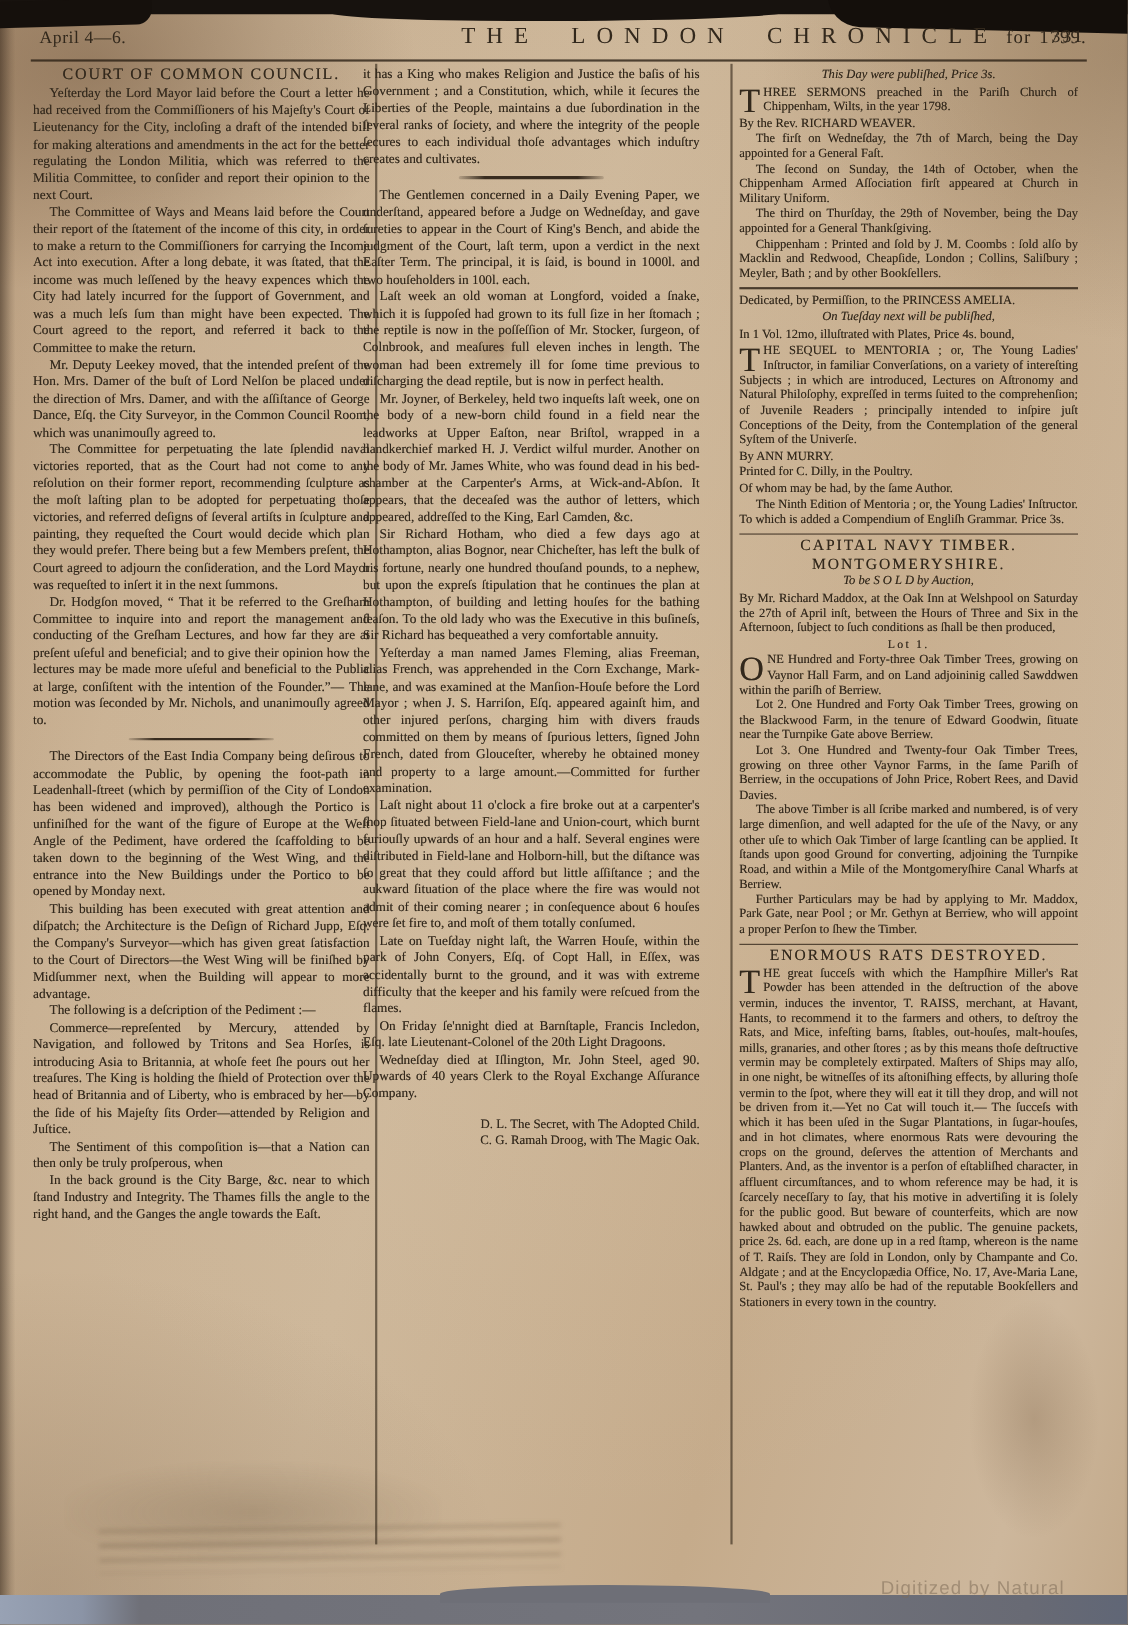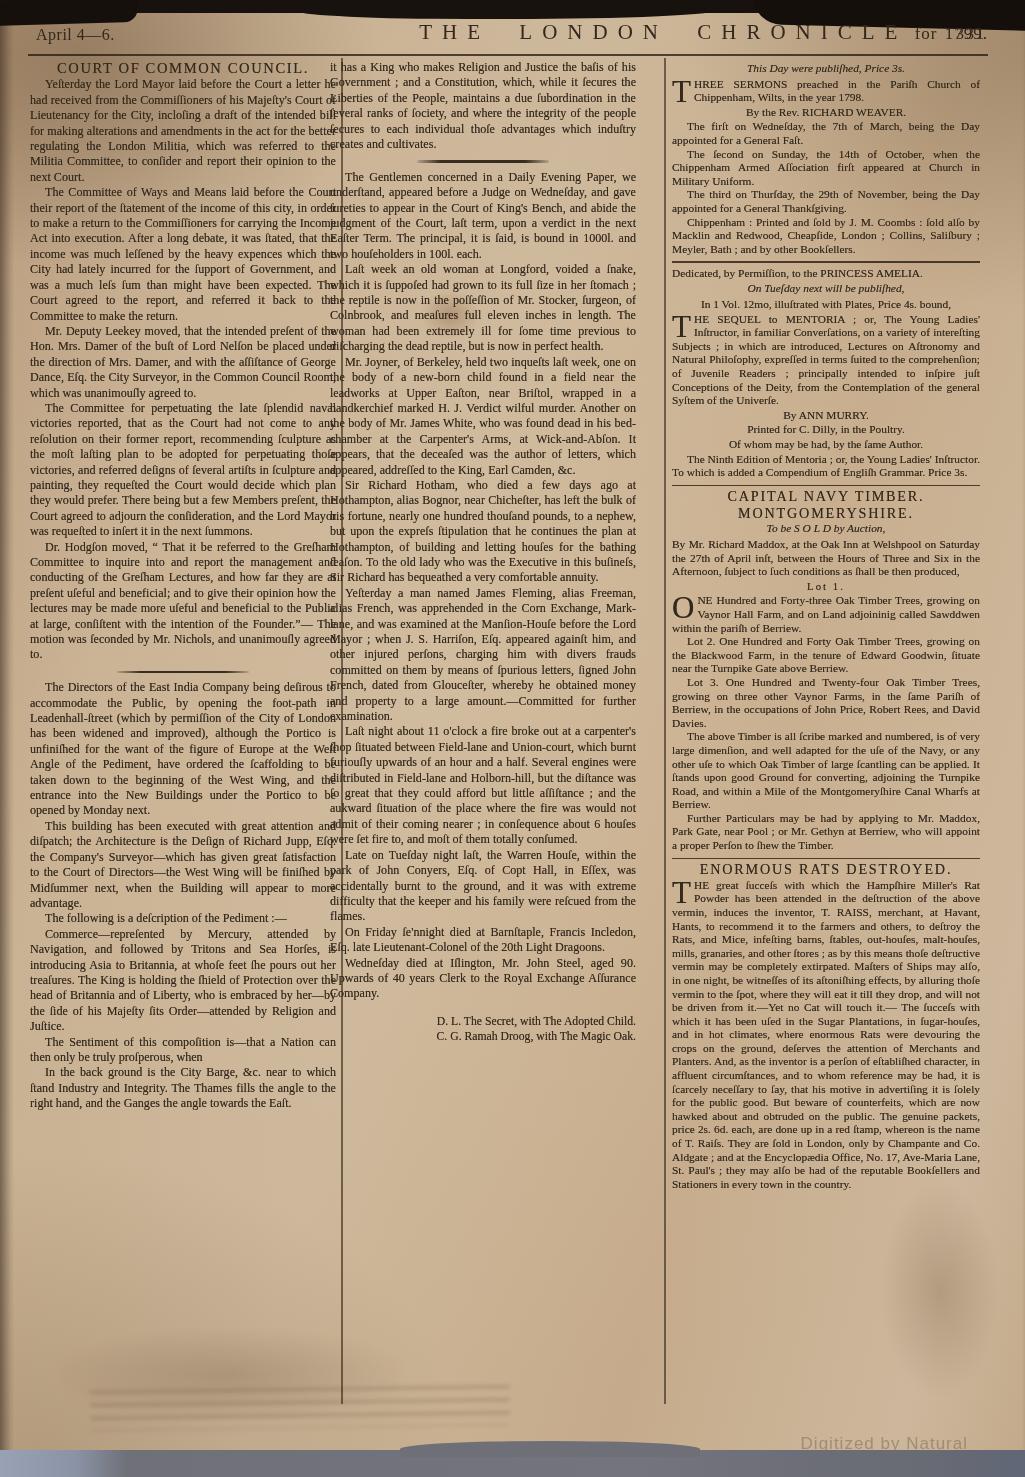--- a/index.html
+++ b/index.html
@@ -49,21 +49,21 @@
   .vrule.r1{left:341px;}
   .vrule.r2{left:664px;}
   
   .b-h1{text-align:center;font-size:14.6px;letter-spacing:1.6px;margin:1px 0 1px;white-space:nowrap;}
   .b-h2{text-align:center;font-size:14.2px;letter-spacing:1.8px;margin:3px 0 2px;white-space:nowrap;}
   .b-p{text-indent:15px;margin:0;}
   .b-pn{margin:0;}
   .b-pd{margin:0;}
   .b-pd::first-letter{float:left;font-size:31px;line-height:25px;padding:1px 3px 0 0;}
   .b-ci{text-align:center;font-style:italic;margin:2px 0;}
-  .b-c{text-align:center;margin:1px 0;}
+  .b-c{text-align:left;margin:1px 0;}
   .b-lot{text-align:center;letter-spacing:2px;font-size:10.8px;margin:1px 0;}
   .b-bill{text-align:right;margin:0 0 0 12px;font-size:11.7px;}
   .b-gap{height:12px;}
   .b-rule{width:132px;height:2.4px;margin:8px auto 7px;background:linear-gradient(90deg,rgba(40,29,18,.15),rgba(40,29,18,.9) 18%,rgba(40,29,18,.9) 82%,rgba(40,29,18,.15));border-radius:2px;}
   .b-hr{height:1.5px;margin:5px 0 4px;background:rgba(40,29,18,.8);}
   .col *{text-shadow:0 0 .5px rgba(50,40,28,.55);}
   .watermark{position:absolute;top:1434px;left:548px;width:420px;text-align:right;
     font-family:"Liberation Sans",sans-serif;font-size:17px;color:rgba(125,108,88,.55);letter-spacing:1px;}
 </style>
 </head>

